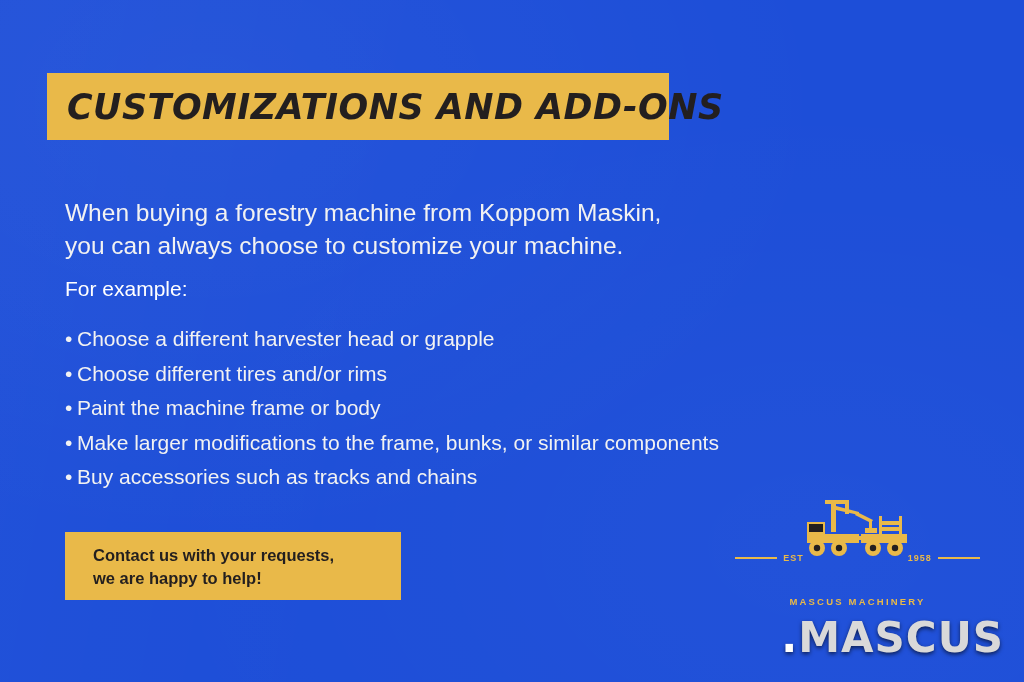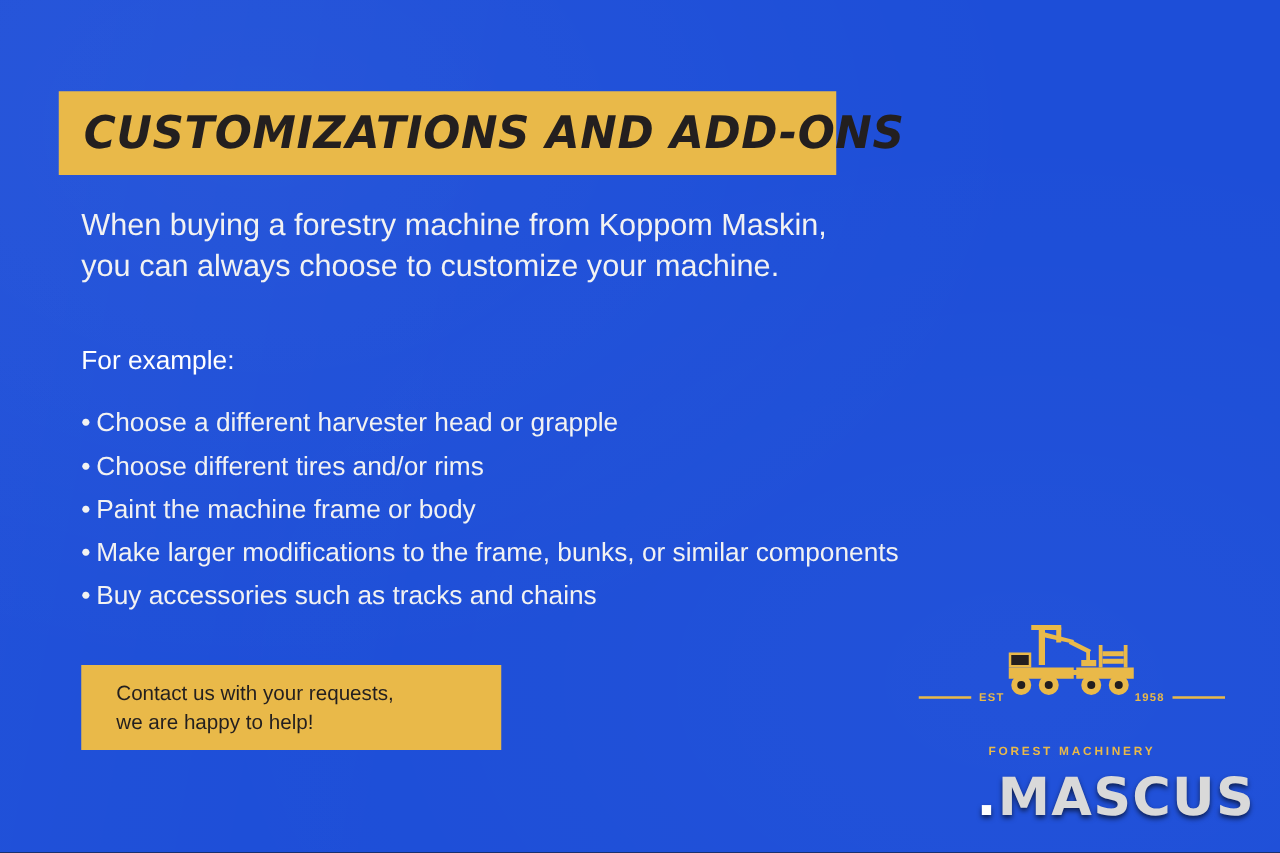--- a/index.html
+++ b/index.html
@@ -52,21 +52,21 @@
     font-style: italic;
     letter-spacing: 0.5px;
     transform: scaleX(0.97);
     transform-origin: left center;
     white-space: nowrap;
   }
 
   .intro {
     position: absolute;
     left: 65px;
-    top: 164px;
+    top: 196px;
     color: #f2f2f2;
     font-size: 24.5px;
     line-height: 33px;
     font-family: "Liberation Sans", sans-serif;
   }
   .intro div { white-space: nowrap; }
 
   .example-label {
     position: absolute;
     left: 65px;
@@ -103,21 +103,21 @@
     top: 532px;
     width: 336px;
     height: 68px;
     background: #e9b949;
     box-sizing: border-box;
     padding: 12px 0 0 28px;
   }
   .cta-line {
     color: #231f1f;
     font-size: 16.5px;
-    font-weight: normal;
+    font-weight: bold;
     line-height: 23px;
     white-space: nowrap;
   }
 
   
   .logo {
     position: absolute;
     left: 725px;
     top: 500px;
     width: 265px;
@@ -274,19 +274,19 @@
     </svg>
 
     <div class="logo-est-row">
       <span class="rule"></span>
       <span class="small">EST</span>
       <span class="spacer"></span>
       <span class="small">1958</span>
       <span class="rule"></span>
     </div>
 
-    <div class="logo-sub">FOREST MACHINERY</div>
+    <div class="logo-sub">MASCUS MACHINERY</div>
   </div>
 
   <div class="mascus">
     <span class="dot">.</span><span>MASCUS</span>
   </div>
 </div>
 
 </body></html>

